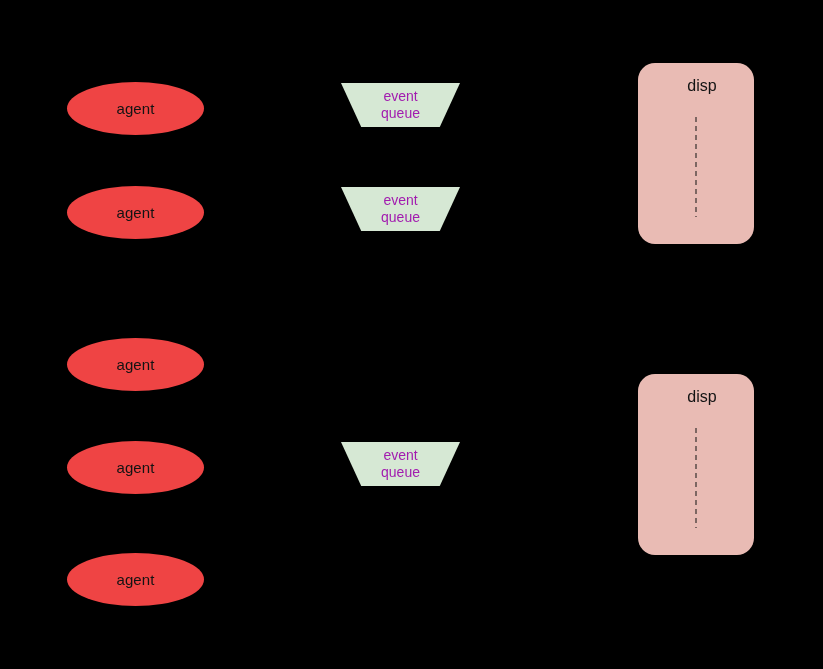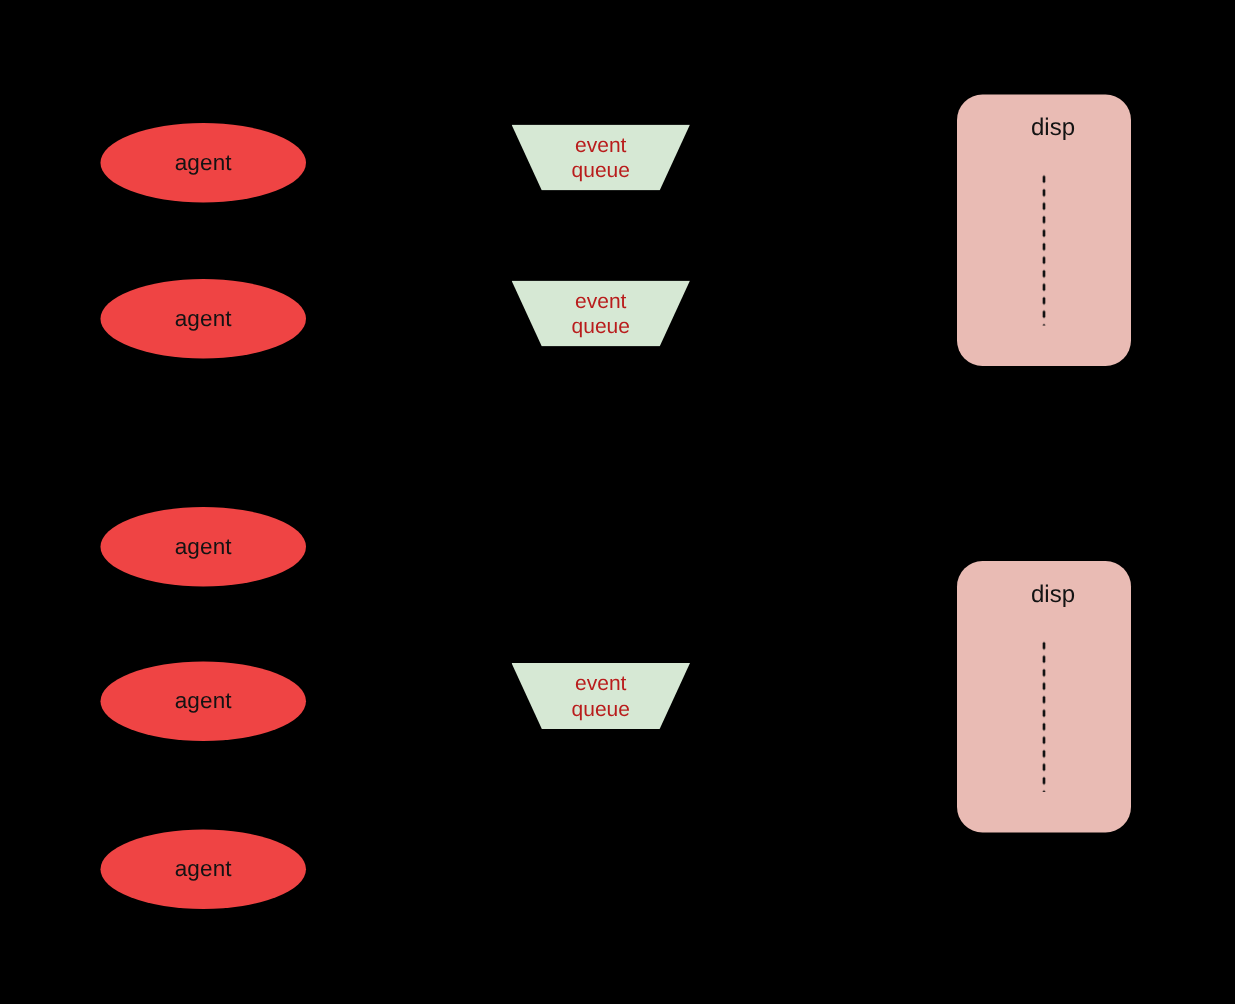--- a/index.html
+++ b/index.html
@@ -45,21 +45,21 @@
     height: 44px;
     background: #d6e8d4;
     clip-path: polygon(0% 0%, 100% 0%, 83% 100%, 17% 100%);
     display: flex;
     flex-direction: column;
     align-items: center;
     justify-content: center;
   }
   .queue-label {
     font-size: 14px;
-    color: #b91c1c;
+    color: #a21caf;
     line-height: 1.18;
     text-align: center;
   }
 
   
   .disp-node {
     position: absolute;
     width: 116px;
     height: 181px;
     background: #e9bbb4;

